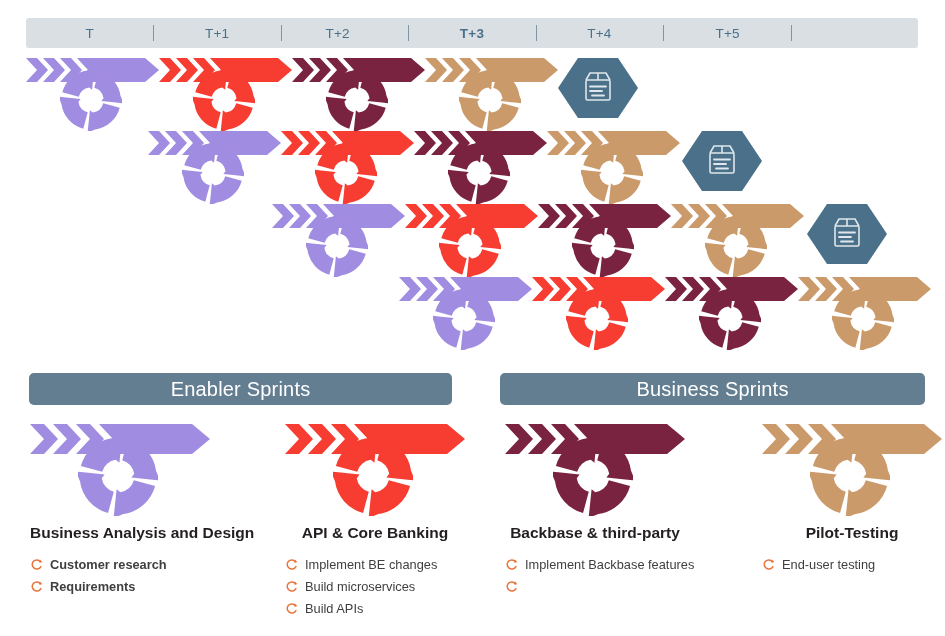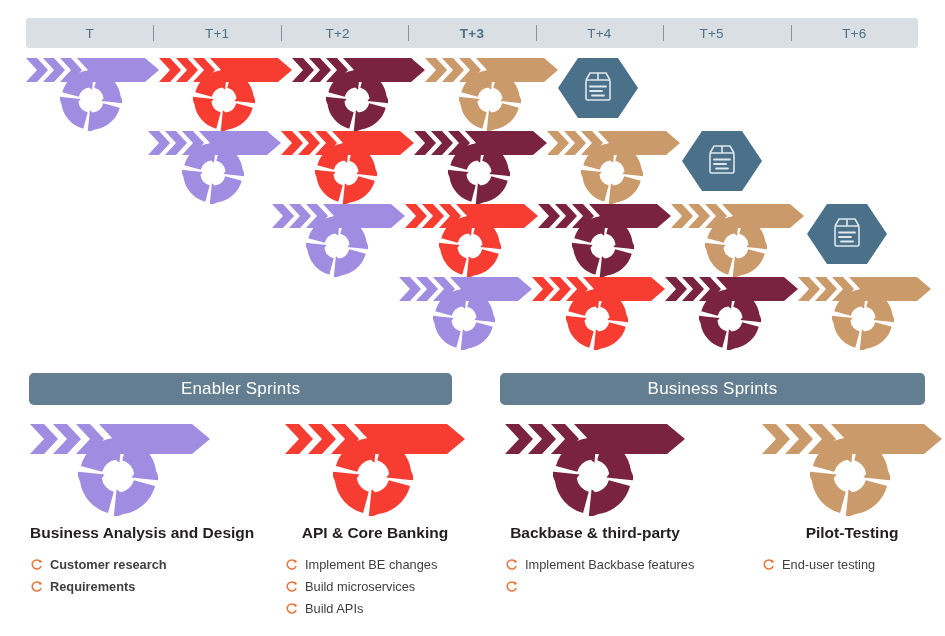--- a/index.html
+++ b/index.html
@@ -36,21 +36,21 @@
   .wheel{position:absolute;left:34px;top:11px;width:62px;height:62px;}
 
   
   .hexagon{position:absolute;width:80px;height:60px;}
   .hexagon svg{display:block;}
 
   
   .section-bar{
     position:absolute;height:32px;background:#637e91;border-radius:5px;
     display:flex;align-items:center;justify-content:center;
-    color:#ffffff;font-size:17px;letter-spacing:.2px;
+    color:#ffffff;font-size:20px;letter-spacing:.2px;
   }
 
   
   .legend-col{position:absolute;top:424px;}
   .legend-icon{position:absolute;top:0;width:180px;height:88px;}
   .legend-title{
     position:absolute;top:100px;width:100%;text-align:center;
     font-size:15.5px;color:#231f20;font-weight:bold;white-space:nowrap;
   }
   .legend-list{
@@ -71,23 +71,22 @@
     <div class="tl-cell" style="left: 0px; width: 127.429px;">T</div>
     <div class="tl-tick" style="left: 127.429px;"></div>
     <div class="tl-cell" style="left: 127.429px; width: 127.429px;">T+1</div>
     <div class="tl-tick" style="left: 254.857px;"></div>
     <div class="tl-cell" style="left: 248px; width: 127.429px; text-align: center;">T+2</div>
     <div class="tl-tick" style="left: 382.286px;"></div>
     <div class="tl-cell" style="left: 382.286px; width: 127.429px; font-weight: bold;">T+3</div>
     <div class="tl-tick" style="left: 509.714px;"></div>
     <div class="tl-cell" style="left: 509.714px; width: 127.429px;">T+4</div>
     <div class="tl-tick" style="left: 637.143px;"></div>
-    <div class="tl-cell" style="left: 622px; width: 127.429px;">T+5</div>
+    <div class="tl-cell" style="left: 638px; width: 127.429px;">T+5</div>
     <div class="tl-tick" style="left: 764.571px;"></div>
-    <div class="tl-cell" style="left: 764.571px; width: 127.429px;">T+6</div>
   </div>
 
 <div class="rows" id="rows-area">
     <div class="sprint-row" style="left: 26px; top: 58px; width: 532px;">
       <div class="seg" style="left: 0px;">
         <div class="band"><svg width="133" height="24" viewBox="0 0 133 24">
     <polygon points="0,0 11,0 22,12 11,24 0,24 11,12" fill="#a08ce0"></polygon>
     <polygon points="17,0 28,0 39,12 28,24 17,24 28,12" fill="#a08ce0"></polygon>
     <polygon points="34,0 45,0 56,12 45,24 34,24 45,12" fill="#a08ce0"></polygon>
     <polygon points="51,0 119,0 133,12 119,24 51,24 62,12" fill="#a08ce0"></polygon>

